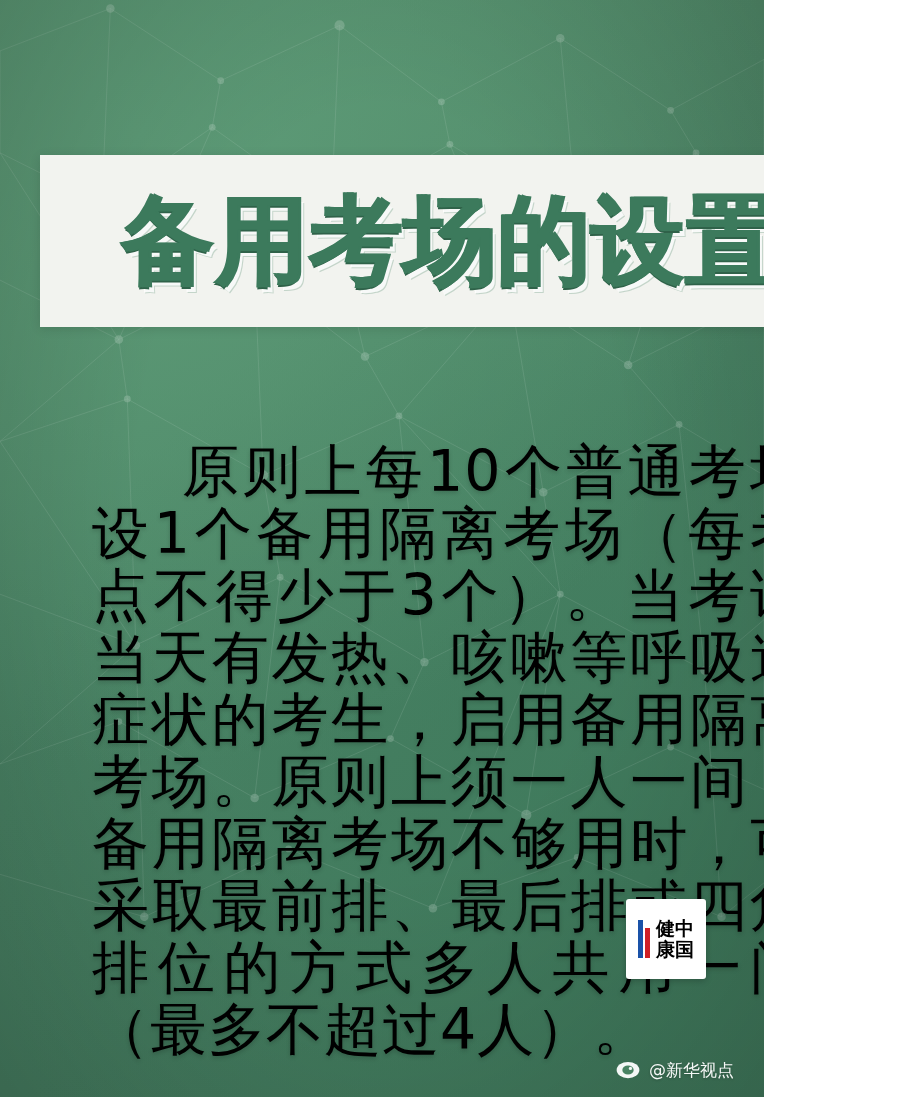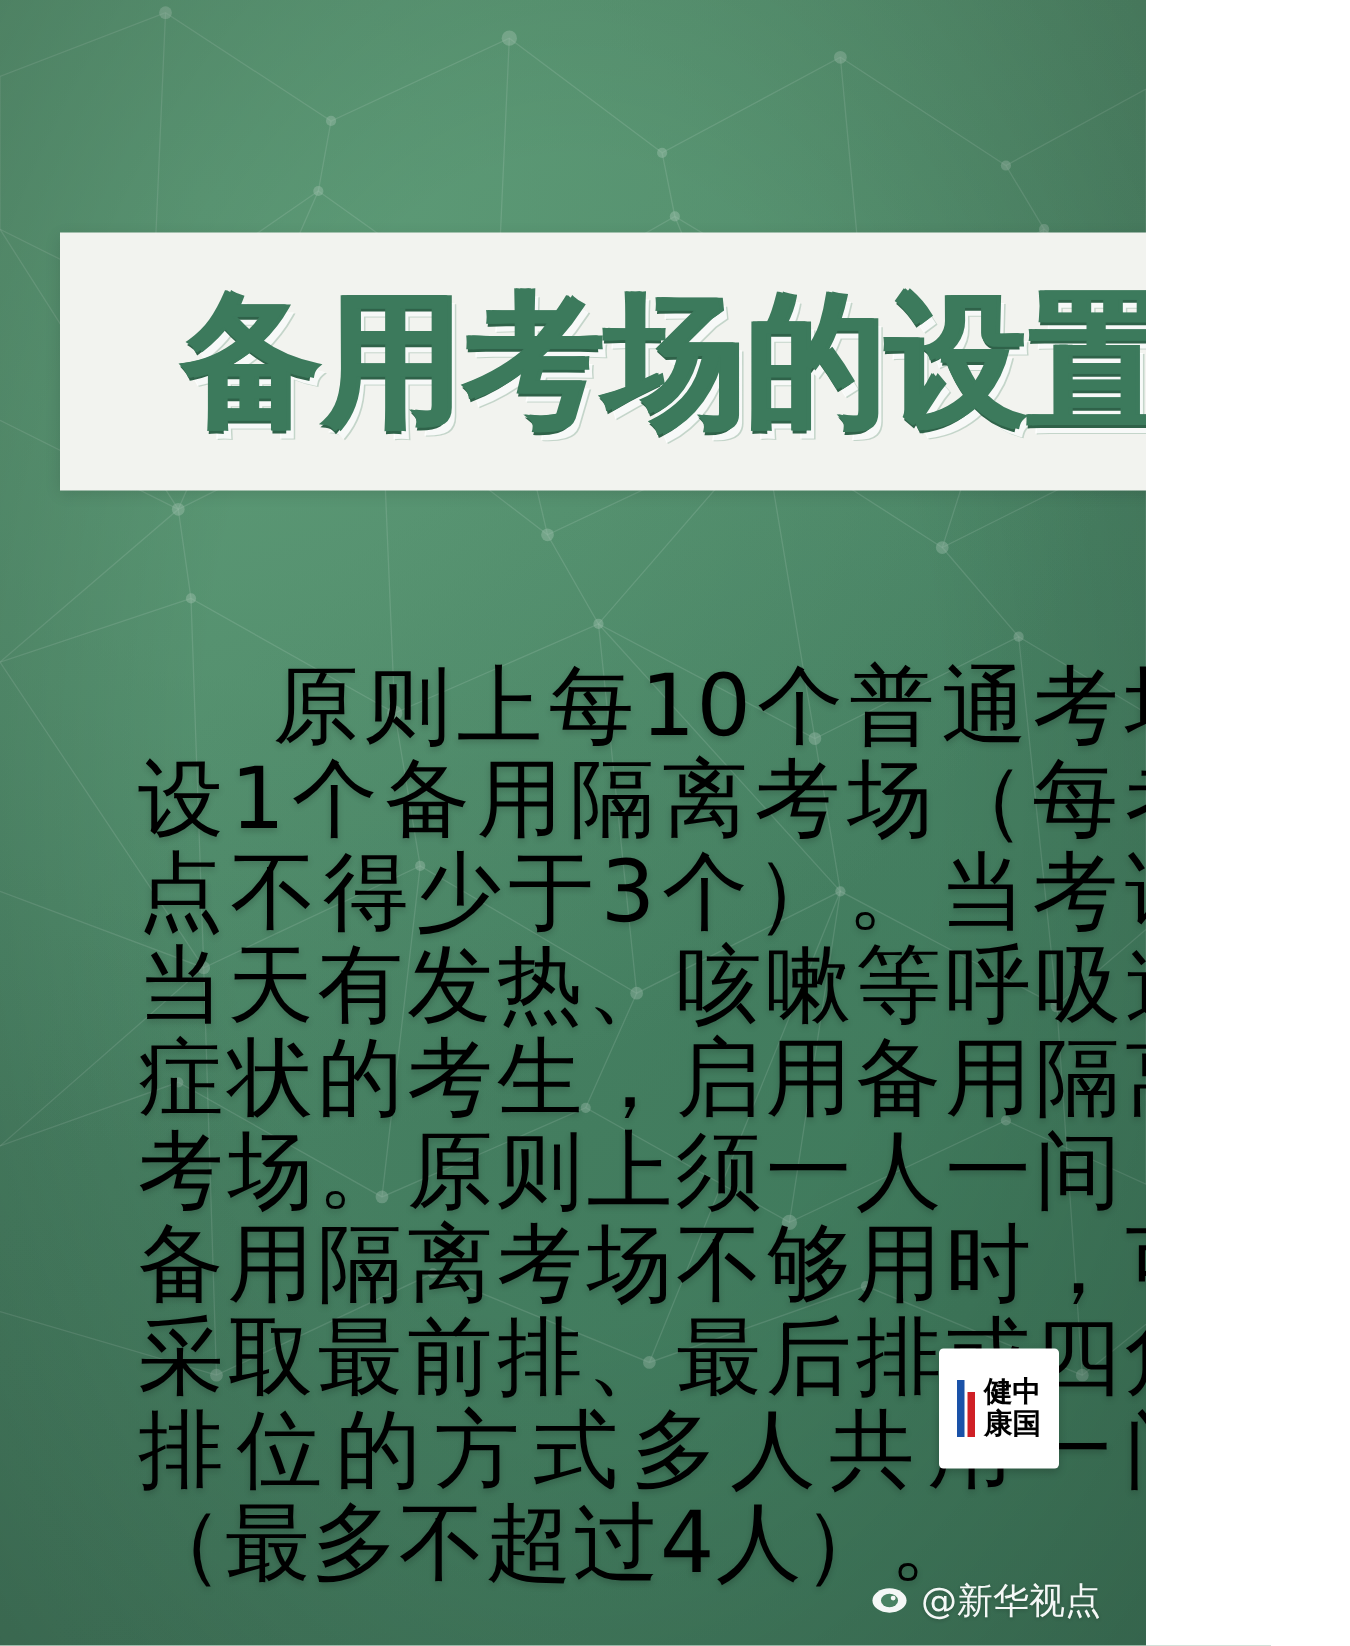--- a/index.html
+++ b/index.html
@@ -132,21 +132,21 @@
   }
   
   .handle {
     position: absolute;
     right: 30px;
     bottom: 14px;
     display: flex;
     align-items: center;
     gap: 8px;
     color: #ffffff;
-    font-size: 24px;
+    font-size: 17px;
     font-family: "DejaVu Sans", "Liberation Sans", sans-serif;
     opacity: 0.95;
     text-shadow: 0 1px 3px rgba(0,0,0,0.25);
   }
   .weibo-eye {
     width: 26px;
     height: 26px;
   }
 </style>
 </head>

